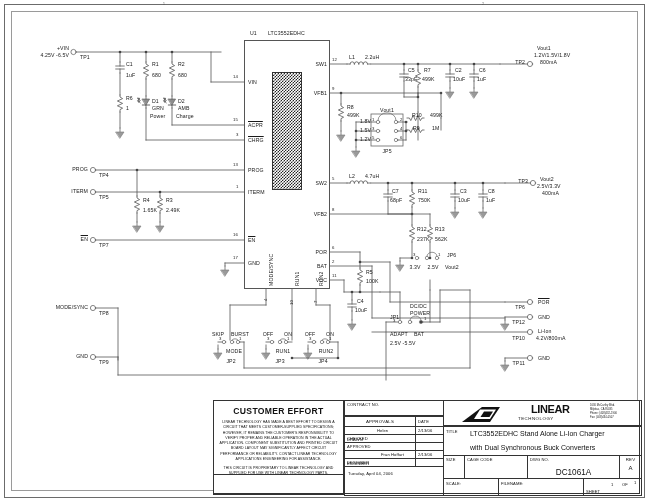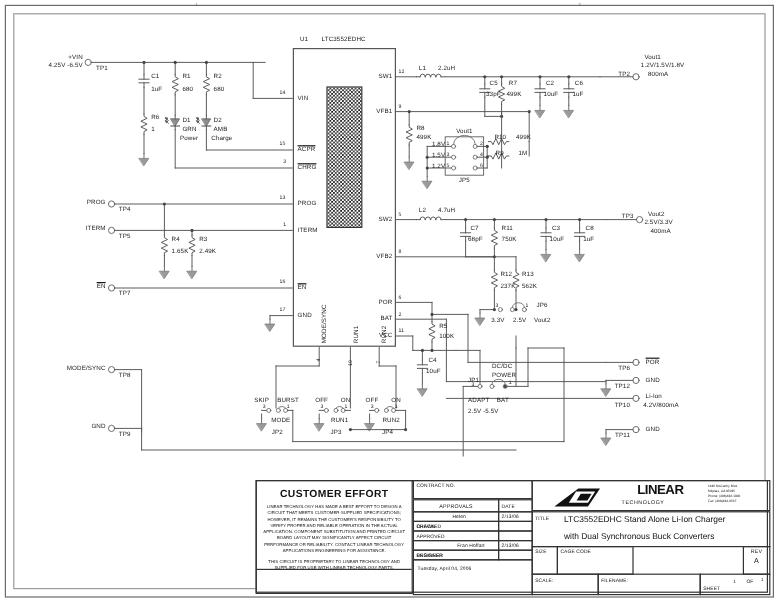--- a/index.html
+++ b/index.html
@@ -626,20 +626,24 @@
     </div>
 
     <div class="tcell" style="left:229px;top:54px;width:22px;height:24px;">
       <div class="hdr" style="padding:1px 2px;">SIZE</div>
       <div class="hdrc" style="padding-top:5px;"></div>
     </div>
     <div class="tcell" style="left:250px;top:54px;width:64px;height:24px;">
       <div class="hdr" style="padding:1px 2px;">CAGE CODE</div>
       <div class="hdrc" style="padding-top:5px;"></div>
     </div>
+    <div class="tcell" style="left:313px;top:54px;width:93px;height:24px;">
+      <div class="hdr" style="padding:1px 2px;">DWG NO.</div>
+      <div class="valbig" style="padding-top:5px;">DC1061A</div>
+    </div>
     <div class="tcell" style="left:405px;top:54px;width:23px;height:24px;">
       <div class="hdrc" style="padding-top:1px;">REV</div>
       <div class="hdrc" style="padding-top:3px;font-size:6px;">A</div>
     </div>
 
     <div class="tcell" style="left:229px;top:77px;width:56px;height:18px;">
       <div class="hdr" style="padding:2px 2px;">SCALE:</div>
     </div>
     <div class="tcell" style="left:284px;top:77px;width:86px;height:18px;">
       <div class="hdr" style="padding:2px 2px;">FILENAME:</div>

